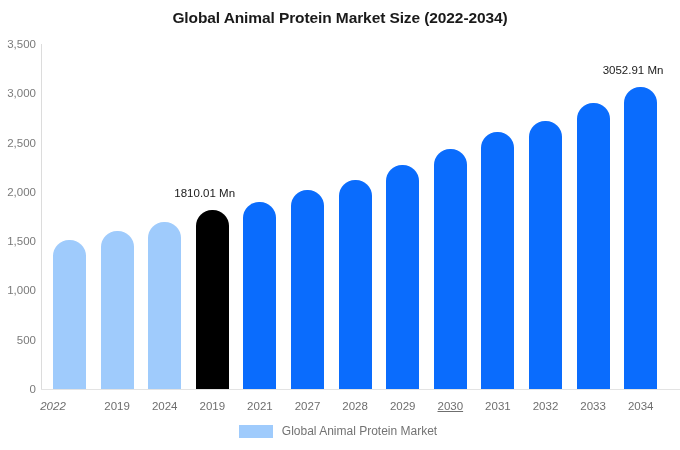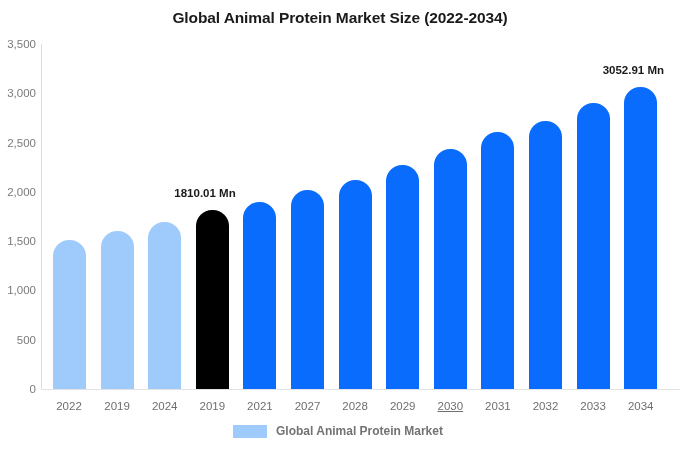--- a/index.html
+++ b/index.html
@@ -82,33 +82,32 @@
     position: absolute;
     top: 400px;
     width: 50px;
     text-align: center;
     font-size: 11.5px;
     color: #6f6f6f;
   }
   .data-label {
     position: absolute;
     font-size: 11.5px;
-    font-weight: bold;
+    font-weight: normal;
     color: #1a1a1a;
     white-space: nowrap;
   }
   #legend {
     position: absolute;
     left: 0;
     top: 424px;
     width: 676px;
     display: flex;
     justify-content: center;
     align-items: center;
-    font-weight: bold;
   }
   .legend-item {
     display: flex;
     align-items: center;
     gap: 9px;
   }
   .legend-swatch {
     width: 34px;
     height: 13px;
     background: #9fcbfc;
@@ -149,21 +148,21 @@
       <div class="bar" style="left: 297.6px; height: 208.986px; background: rgb(10, 108, 253);"></div>
       <div class="bar" style="left: 345.2px; height: 224.264px; background: rgb(10, 108, 253);"></div>
       <div class="bar" style="left: 392.8px; height: 240.036px; background: rgb(10, 108, 253);"></div>
       <div class="bar" style="left: 440.4px; height: 256.793px; background: rgb(10, 108, 253);"></div>
       <div class="bar" style="left: 488px; height: 267.636px; background: rgb(10, 108, 253);"></div>
       <div class="bar" style="left: 535.6px; height: 285.871px; background: rgb(10, 108, 253);"></div>
       <div class="bar" style="left: 583.2px; height: 301.93px; background: rgb(10, 108, 253);"></div>
     </div>
 
   <div id="x-labels">
-      <div class="x-label" style="left: 44px;">2022</div>
+      <div class="x-label" style="left: 28px; font-style: italic;">2022</div>
       <div class="x-label" style="left: 92.1px;">2019</div>
       <div class="x-label" style="left: 139.7px;">2024</div>
       <div class="x-label" style="left: 187.3px;">2019</div>
       <div class="x-label" style="left: 234.9px;">2021</div>
       <div class="x-label" style="left: 282.5px;">2027</div>
       <div class="x-label" style="left: 330.1px;">2028</div>
       <div class="x-label" style="left: 377.7px;">2029</div>
       <div class="x-label" style="left: 425.3px; text-decoration: underline;">2030</div>
       <div class="x-label" style="left: 472.9px;">2031</div>
       <div class="x-label" style="left: 520.5px;">2032</div>

